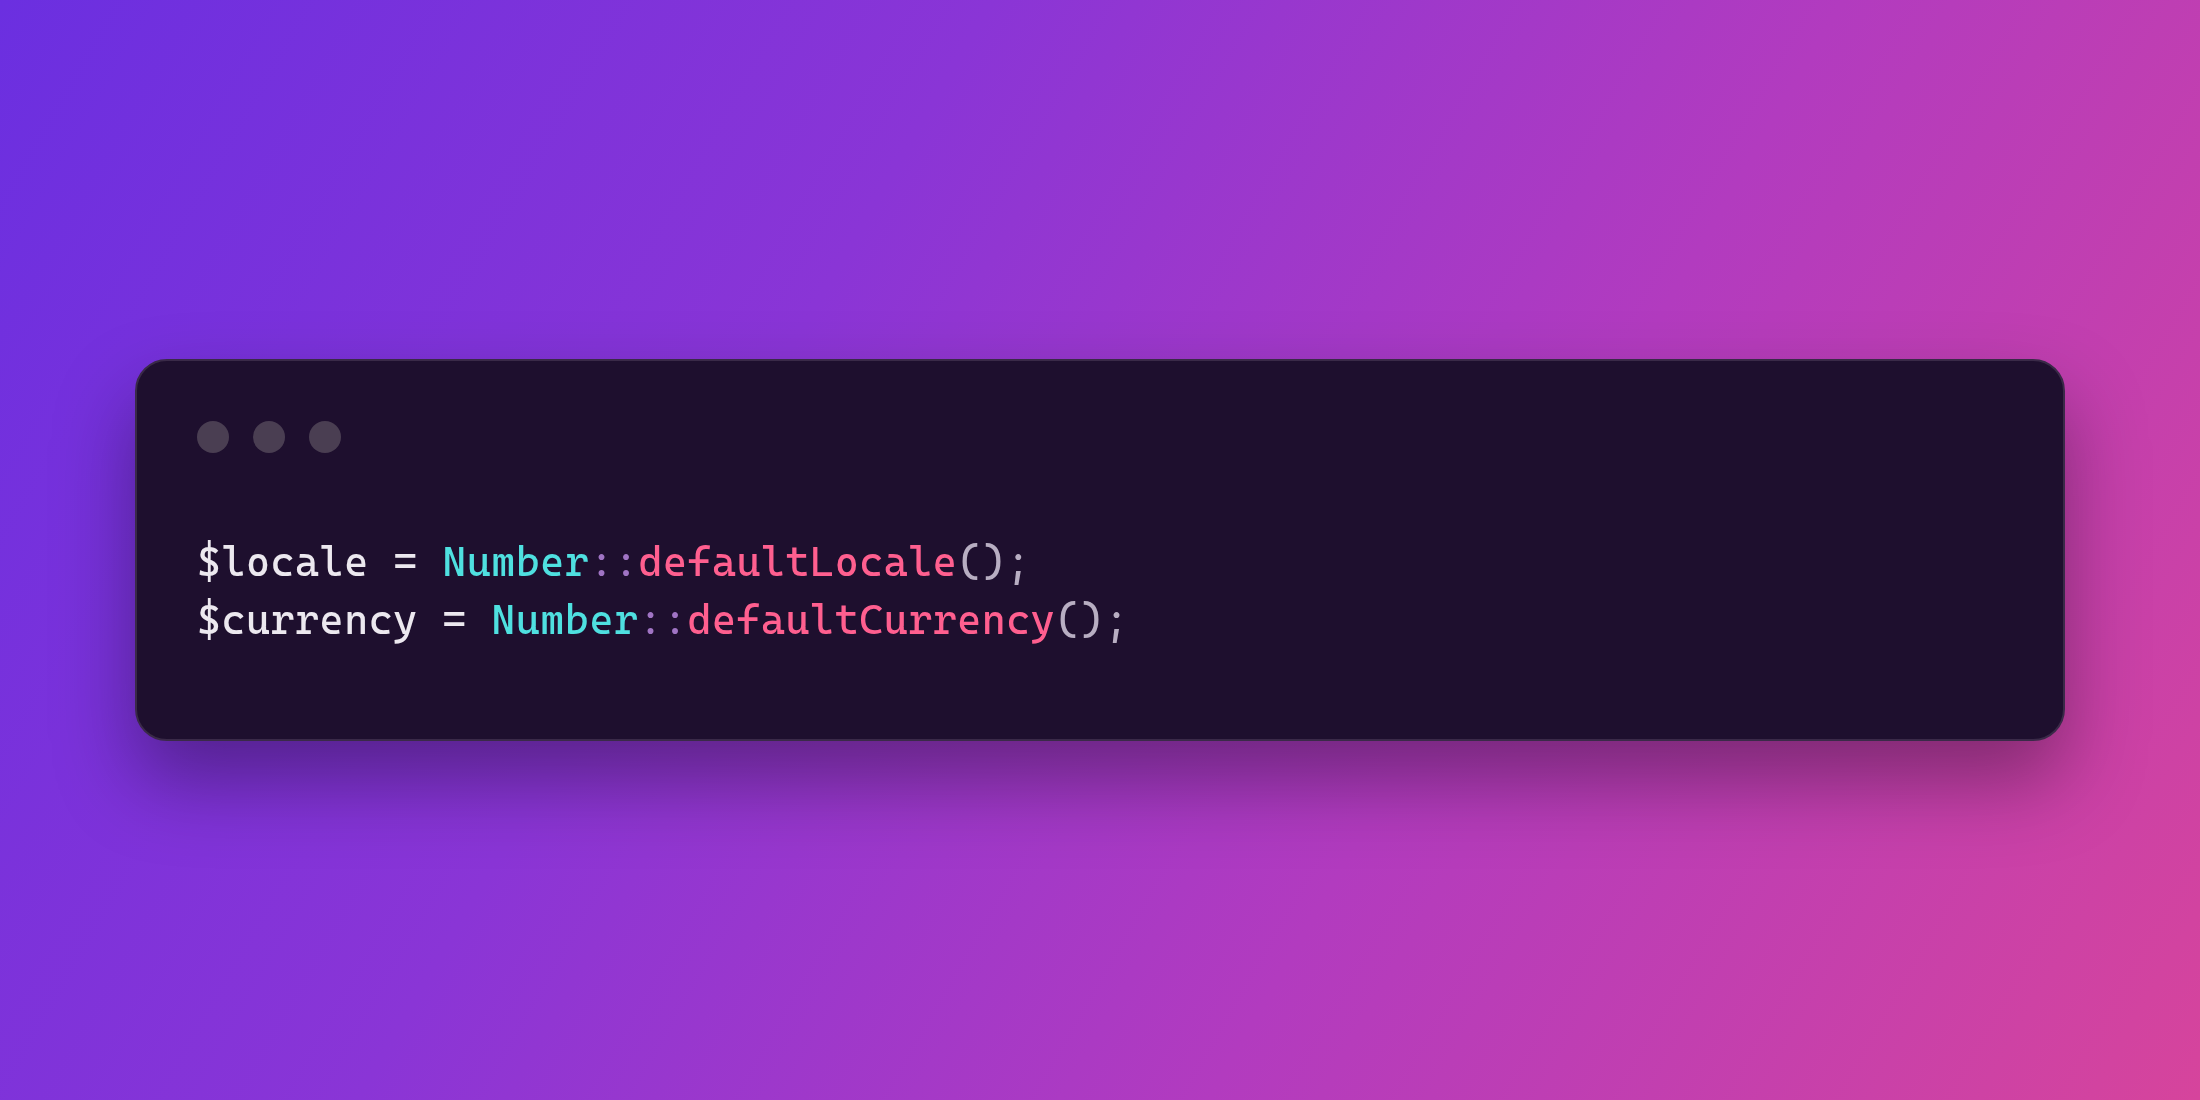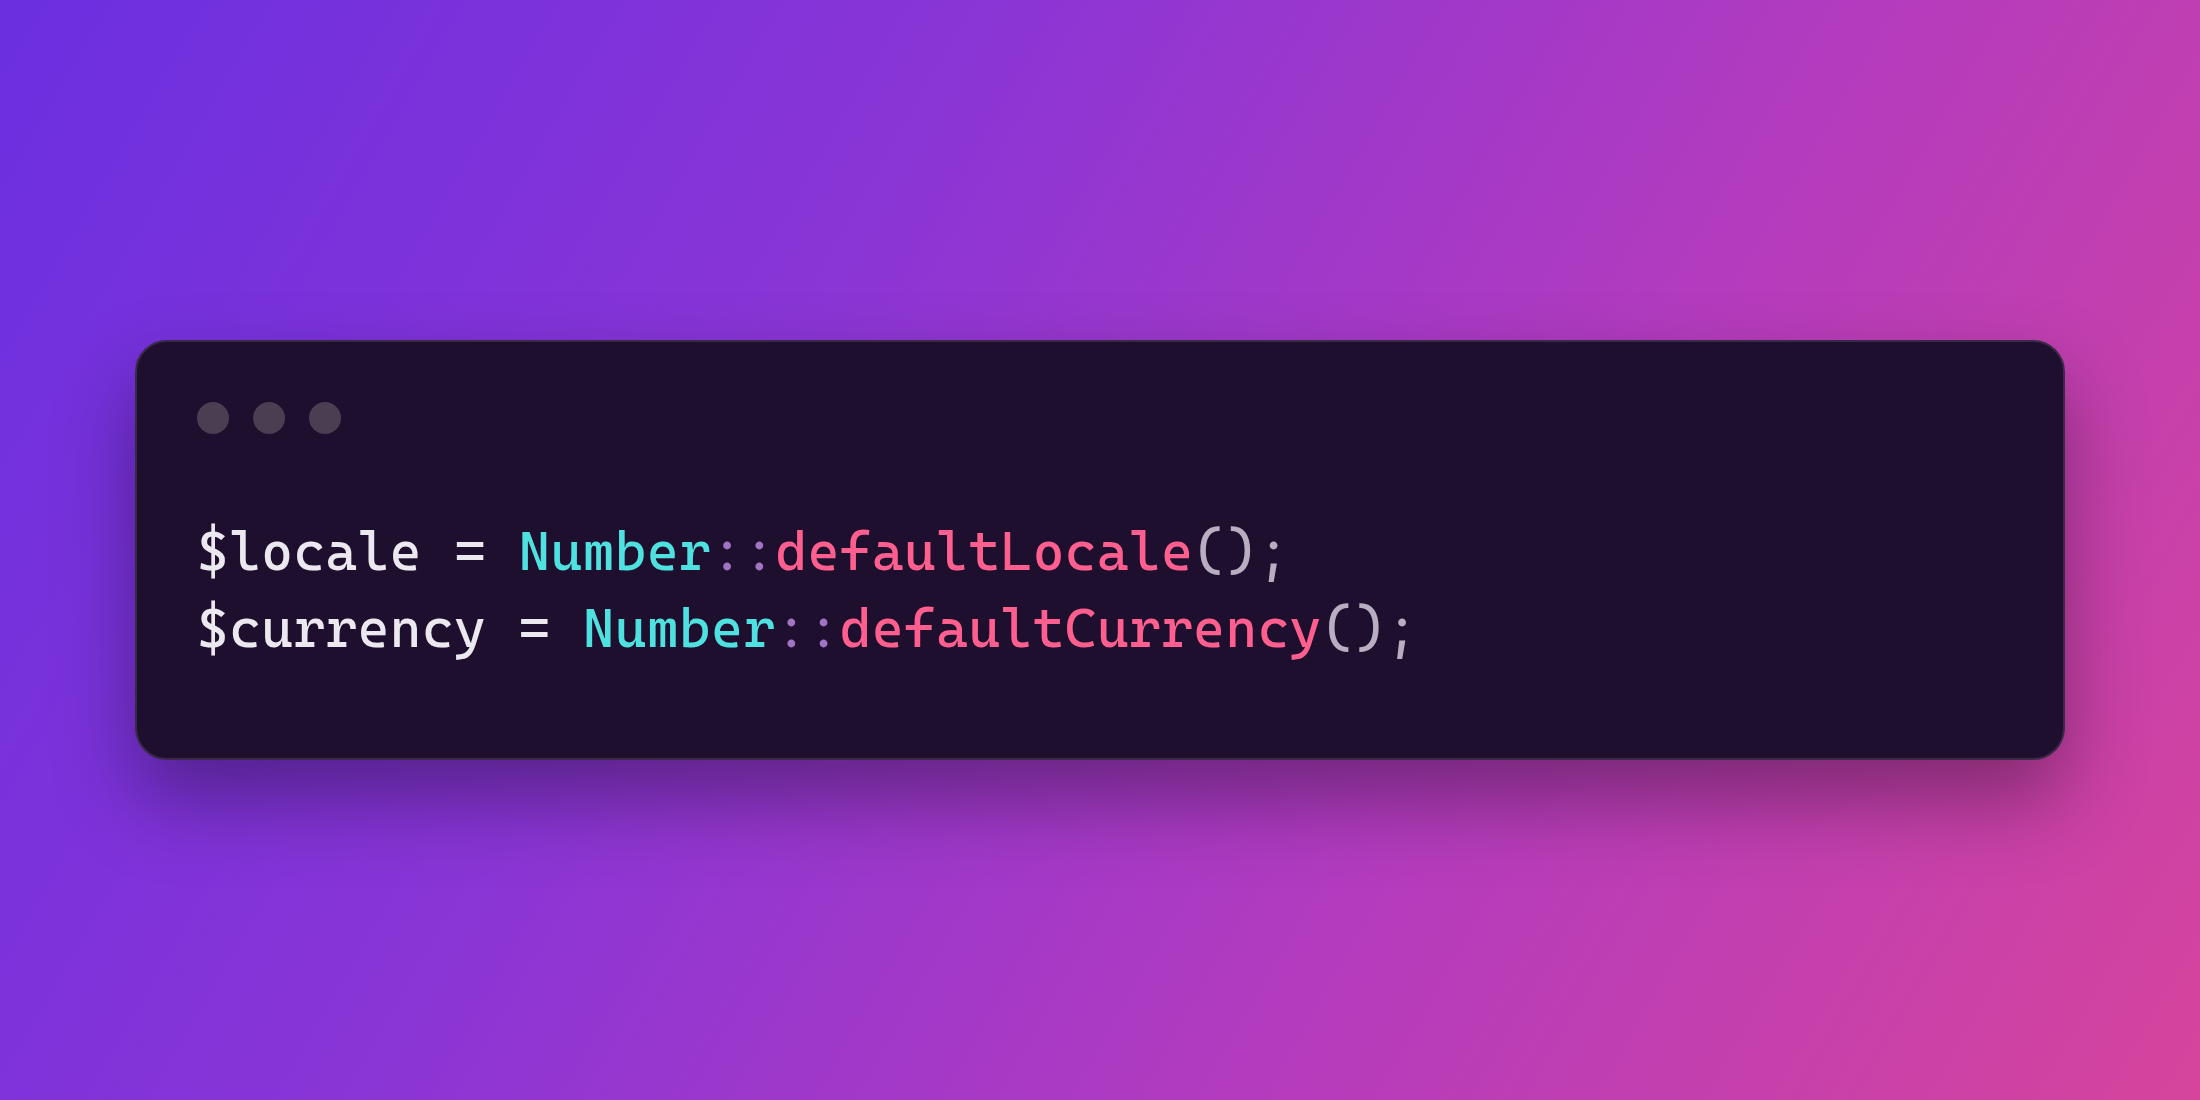--- a/index.html
+++ b/index.html
@@ -24,21 +24,21 @@
     gap: 24px;
     margin-bottom: 80px;
   }
   .dot {
     width: 32px;
     height: 32px;
     border-radius: 50%;
     background: #4a3e52;
   }
   .code {
-    font-size: 54px;
+    font-size: 41px;
     line-height: 1.42;
     white-space: pre;
     letter-spacing: 0.5px;
   }
   .tok-var   { color: #ece8ef; }
   .tok-op    { color: #ece8ef; }
   .tok-class { color: #4fe0e0; }
   .tok-scope { color: #a074c4; }
   .tok-func  { color: #ff5f8f; }
   .tok-punc  { color: #b8aec2; }

